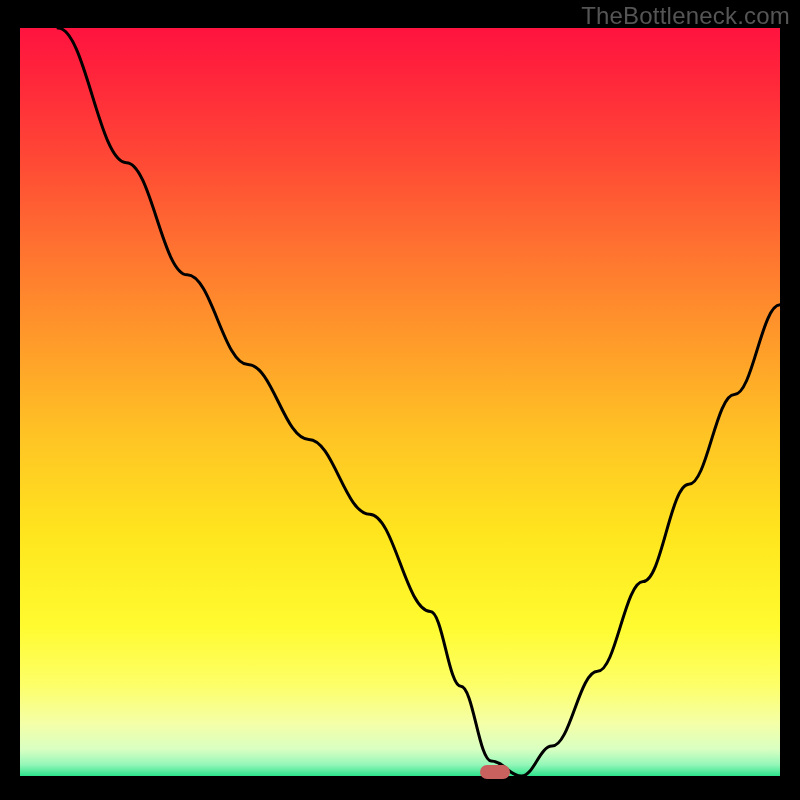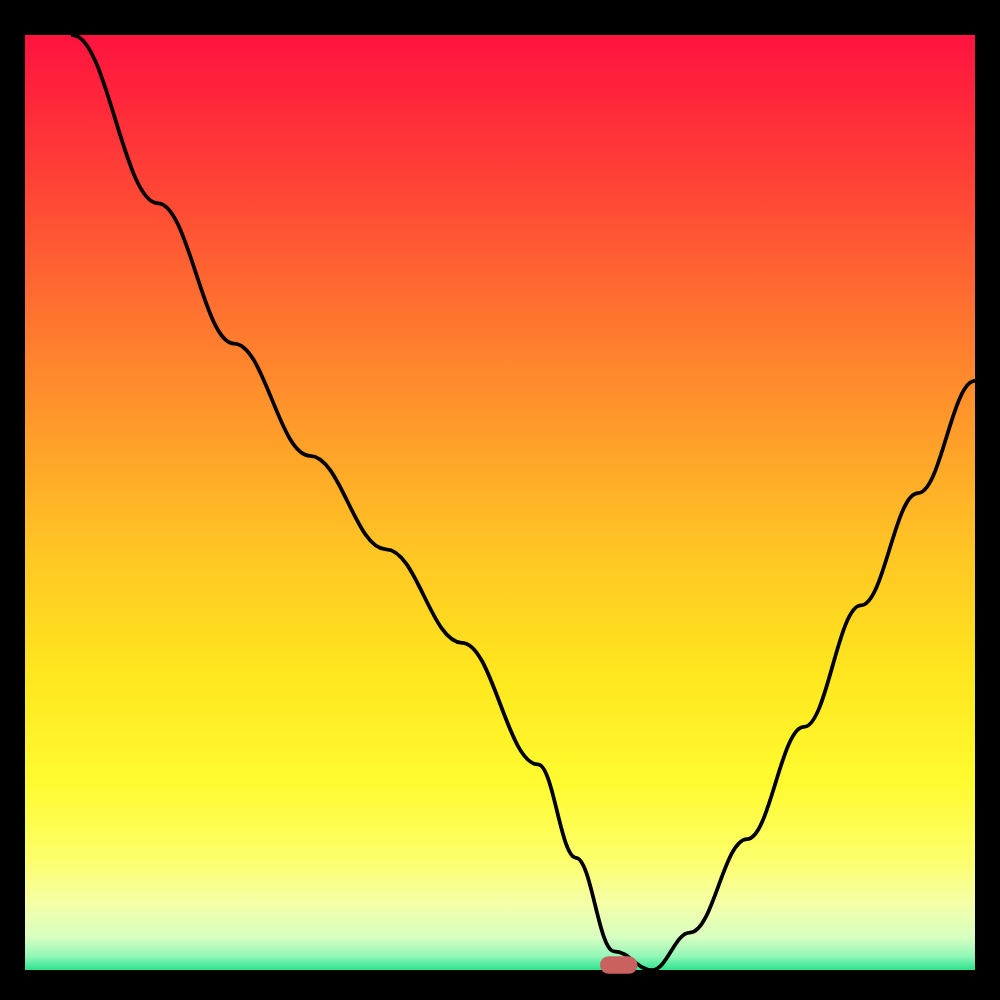--- a/index.html
+++ b/index.html
@@ -44,20 +44,21 @@
     height: 14px;
     border-radius: 7px;
     background: #c9615f;
     z-index: 4;
   }
 </style>
 </head>
 <body>
 
 <div class="container">
+  <div class="watermark">TheBottleneck.com</div>
 
   <div class="plot">
     <svg viewBox="0 0 760 748" preserveAspectRatio="none">
       <defs>
         <linearGradient id="bg-grad" x1="0" y1="0" x2="0" y2="1">
             <stop offset="0%" stop-color="#ff133f"></stop>
             <stop offset="8%" stop-color="#ff2a3a"></stop>
             <stop offset="18%" stop-color="#ff4a35"></stop>
             <stop offset="30%" stop-color="#ff7430"></stop>
             <stop offset="42%" stop-color="#ff9b2a"></stop>

